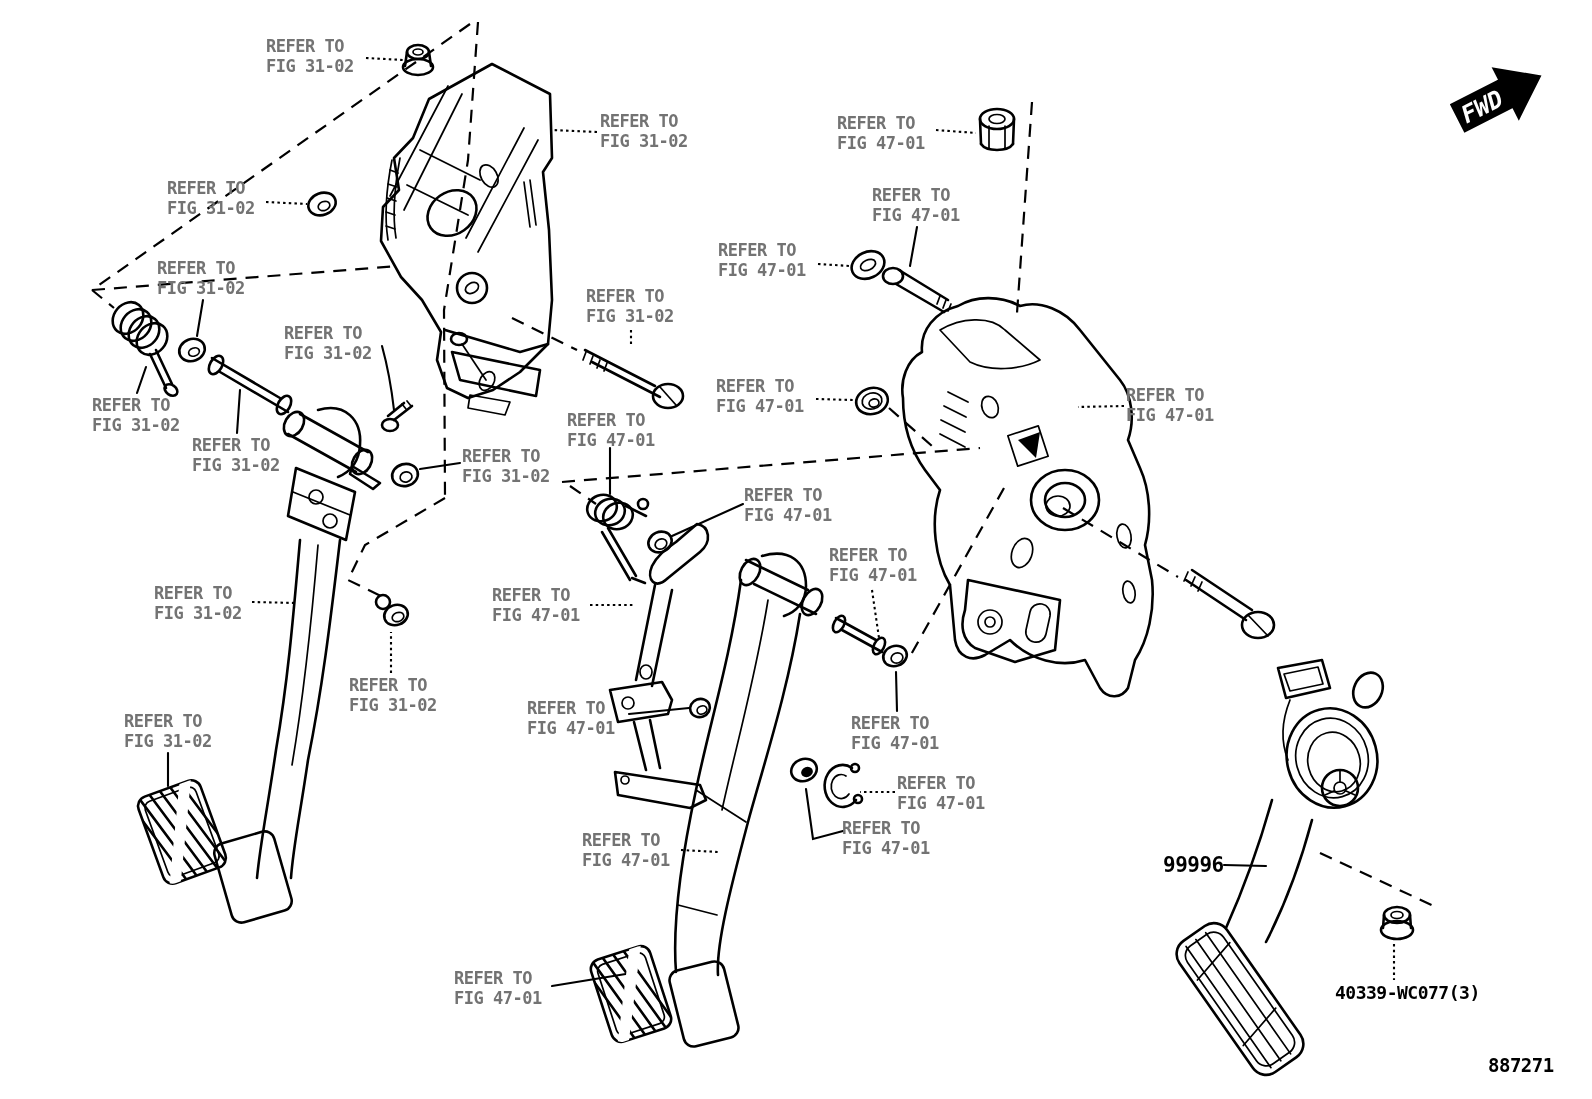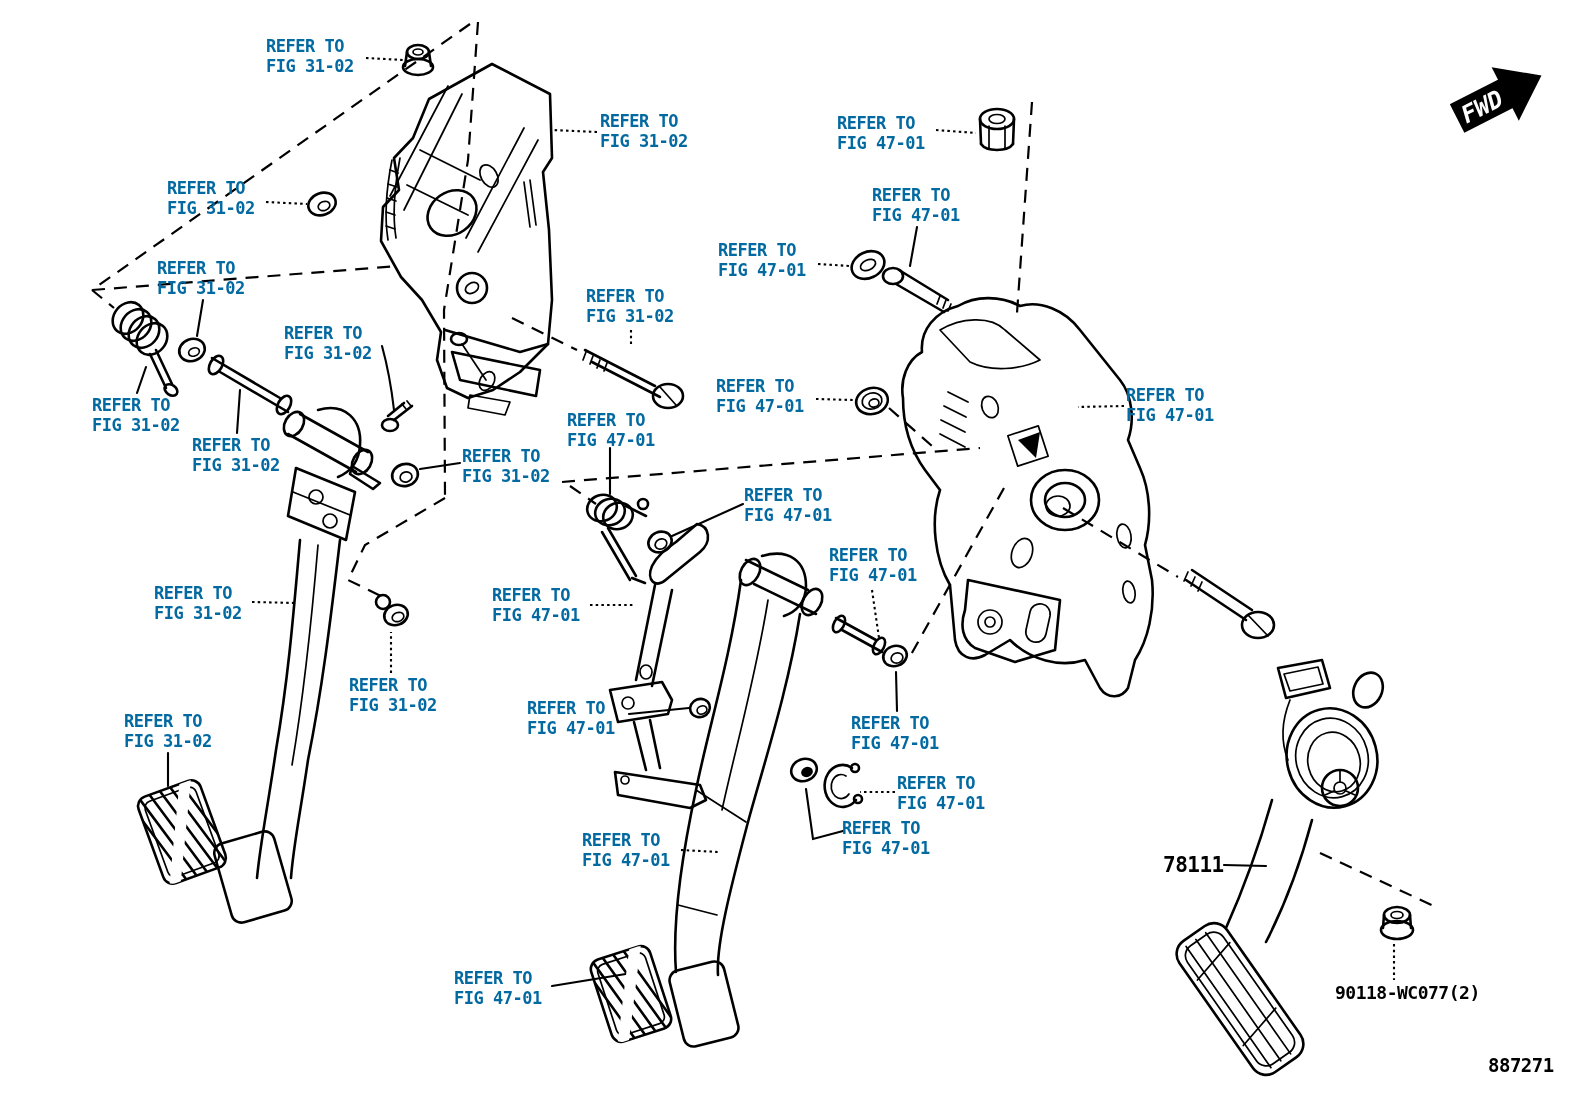--- a/index.html
+++ b/index.html
@@ -5,21 +5,21 @@
   html,body{margin:0;padding:0;background:#fff;}
   #stage{position:relative;width:1592px;height:1099px;background:#ffffff;overflow:hidden;
          font-family:"DejaVu Sans Mono","Liberation Mono",monospace;}
   svg{position:absolute;left:0;top:0;}
   .ln{fill:none;stroke:#000;stroke-width:2.6;stroke-linecap:round;stroke-linejoin:round;}
   .thin{fill:none;stroke:#000;stroke-width:1.7;stroke-linecap:round;stroke-linejoin:round;}
   .dash{fill:none;stroke:#000;stroke-width:2.2;stroke-dasharray:13 9;stroke-linecap:butt;}
   .dot{fill:none;stroke:#000;stroke-width:2.1;stroke-dasharray:2.5 3.2;stroke-linecap:butt;}
   .sold{fill:none;stroke:#000;stroke-width:2.1;stroke-linecap:round;}
   .fillb{fill:#000;stroke:none;}
-  .callout{position:absolute;color:#0369a1;font-weight:bold;font-size:17px;line-height:20px;
+  .callout{position:absolute;color:#737373;font-weight:bold;font-size:17px;line-height:20px;
            white-space:pre;letter-spacing:-0.5px;}
   .partnum{position:absolute;color:#000;font-weight:bold;white-space:pre;letter-spacing:-0.5px;}
 </style>
 </head>
 <body>
 
 <div id="stage">
 
 <svg width="1592" height="1099" viewBox="0 0 1592 1099">
   <defs>
@@ -342,22 +342,22 @@
     </g>
   </g>
 
   <g transform="translate(1458,118) rotate(-27)">
     <polygon class="fillb" points="0,-15 54,-15 54,-28 92,0 54,28 54,15 0,15"></polygon>
     <polygon fill="none" stroke="#000" stroke-width="2" points="0,-15 54,-15 54,-28 92,0 54,28 54,15 0,15"></polygon>
     <text x="5" y="9" fill="#fff" font-family="DejaVu Sans Mono, monospace" font-size="24" font-weight="bold" font-style="italic">FWD</text>
   </g>
 </svg>
 
-<div class="partnum" style="left:1163px;top:853px;font-size:21px;">78111</div>
-<div class="partnum" style="left:1335px;top:982px;font-size:18px;">90118-WC077(2)</div>
+<div class="partnum" style="left:1163px;top:853px;font-size:21px;">99996</div>
+<div class="partnum" style="left:1335px;top:982px;font-size:18px;">40339-WC077(3)</div>
 <div class="partnum" style="left:1488px;top:1054px;font-size:19px;">887271</div>
 
 <div id="callout-layer">
       <div class="callout" style="left: 266px; top: 36px;"><div>REFER TO</div><div>FIG 31-02</div></div>
       <div class="callout" style="left: 600px; top: 111px;"><div>REFER TO</div><div>FIG 31-02</div></div>
       <div class="callout" style="left: 837px; top: 113px;"><div>REFER TO</div><div>FIG 47-01</div></div>
       <div class="callout" style="left: 167px; top: 178px;"><div>REFER TO</div><div>FIG 31-02</div></div>
       <div class="callout" style="left: 872px; top: 185px;"><div>REFER TO</div><div>FIG 47-01</div></div>
       <div class="callout" style="left: 157px; top: 258px;"><div>REFER TO</div><div>FIG 31-02</div></div>
       <div class="callout" style="left: 718px; top: 240px;"><div>REFER TO</div><div>FIG 47-01</div></div>

